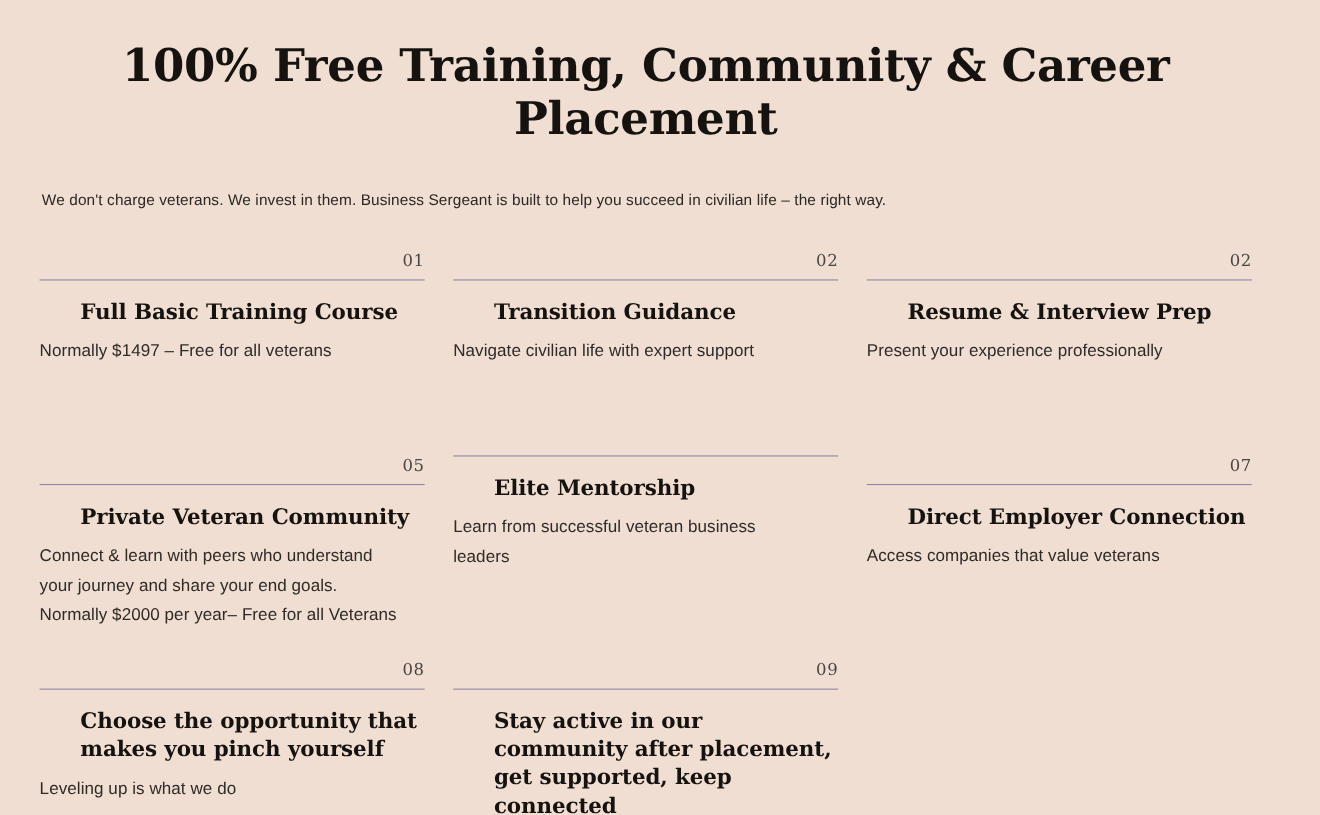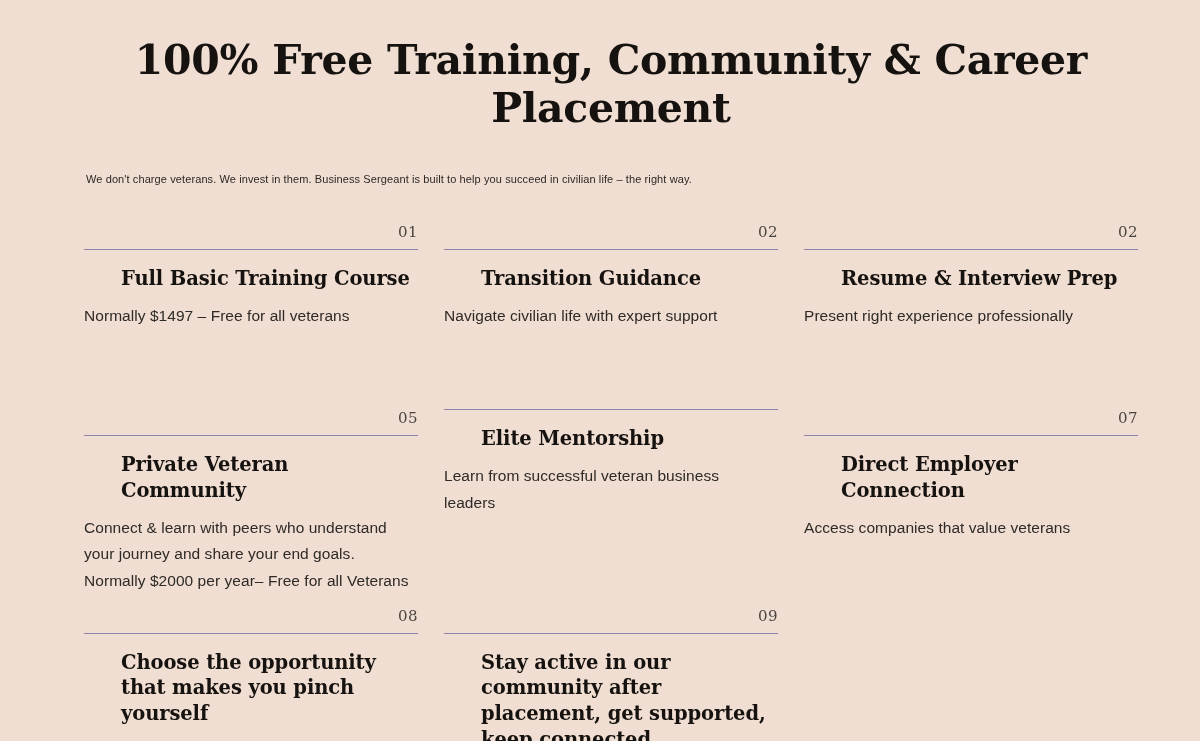--- a/index.html
+++ b/index.html
@@ -12,35 +12,35 @@
     background: #f1ded2;
     font-family: "Liberation Sans", sans-serif;
     color: #1a1a1a;
     overflow: hidden;
   }
   .page {
     position: relative;
     width: 1200px;
     height: 741px;
     box-sizing: border-box;
-    padding: 22px 62px 0 84px;
+    padding: 22px 62px 0 36px;
   }
   .headline {
     font-family: "DejaVu Serif", "Liberation Serif", serif;
     font-weight: 700;
     font-size: 41px;
     line-height: 1.18;
     letter-spacing: -0.3px;
     color: #15120f;
     text-align: center;
     margin: 14px 0 0 0;
     padding: 0 6px;
   }
   .subhead {
-    font-size: 11px;
+    font-size: 14px;
     line-height: 1.5;
     color: #2b2724;
     margin: 38px 0 0 2px;
     letter-spacing: 0.1px;
   }
   .grid {
     margin-top: 24px;
     display: grid;
     grid-template-columns: repeat(3, 1fr);
     column-gap: 26px;
@@ -106,21 +106,21 @@
       <div class="rule"></div>
       <div class="title">Transition Guidance</div>
       <div class="desc">Navigate civilian life with expert support</div>
     </div>
 
 
     <div class="cell">
       <div class="num">02</div>
       <div class="rule"></div>
       <div class="title">Resume &amp; Interview Prep</div>
-      <div class="desc">Present right experience professionally</div>
+      <div class="desc">Present your experience professionally</div>
     </div>
 
     <div class="cell">
       <div class="num">05</div>
       <div class="rule"></div>
       <div class="title">Private Veteran Community</div>
       <div class="desc">Connect &amp; learn with peers who understand your journey and share your end goals. Normally $2000 per year– Free for all Veterans</div>
     </div>
 
     <div class="cell">

